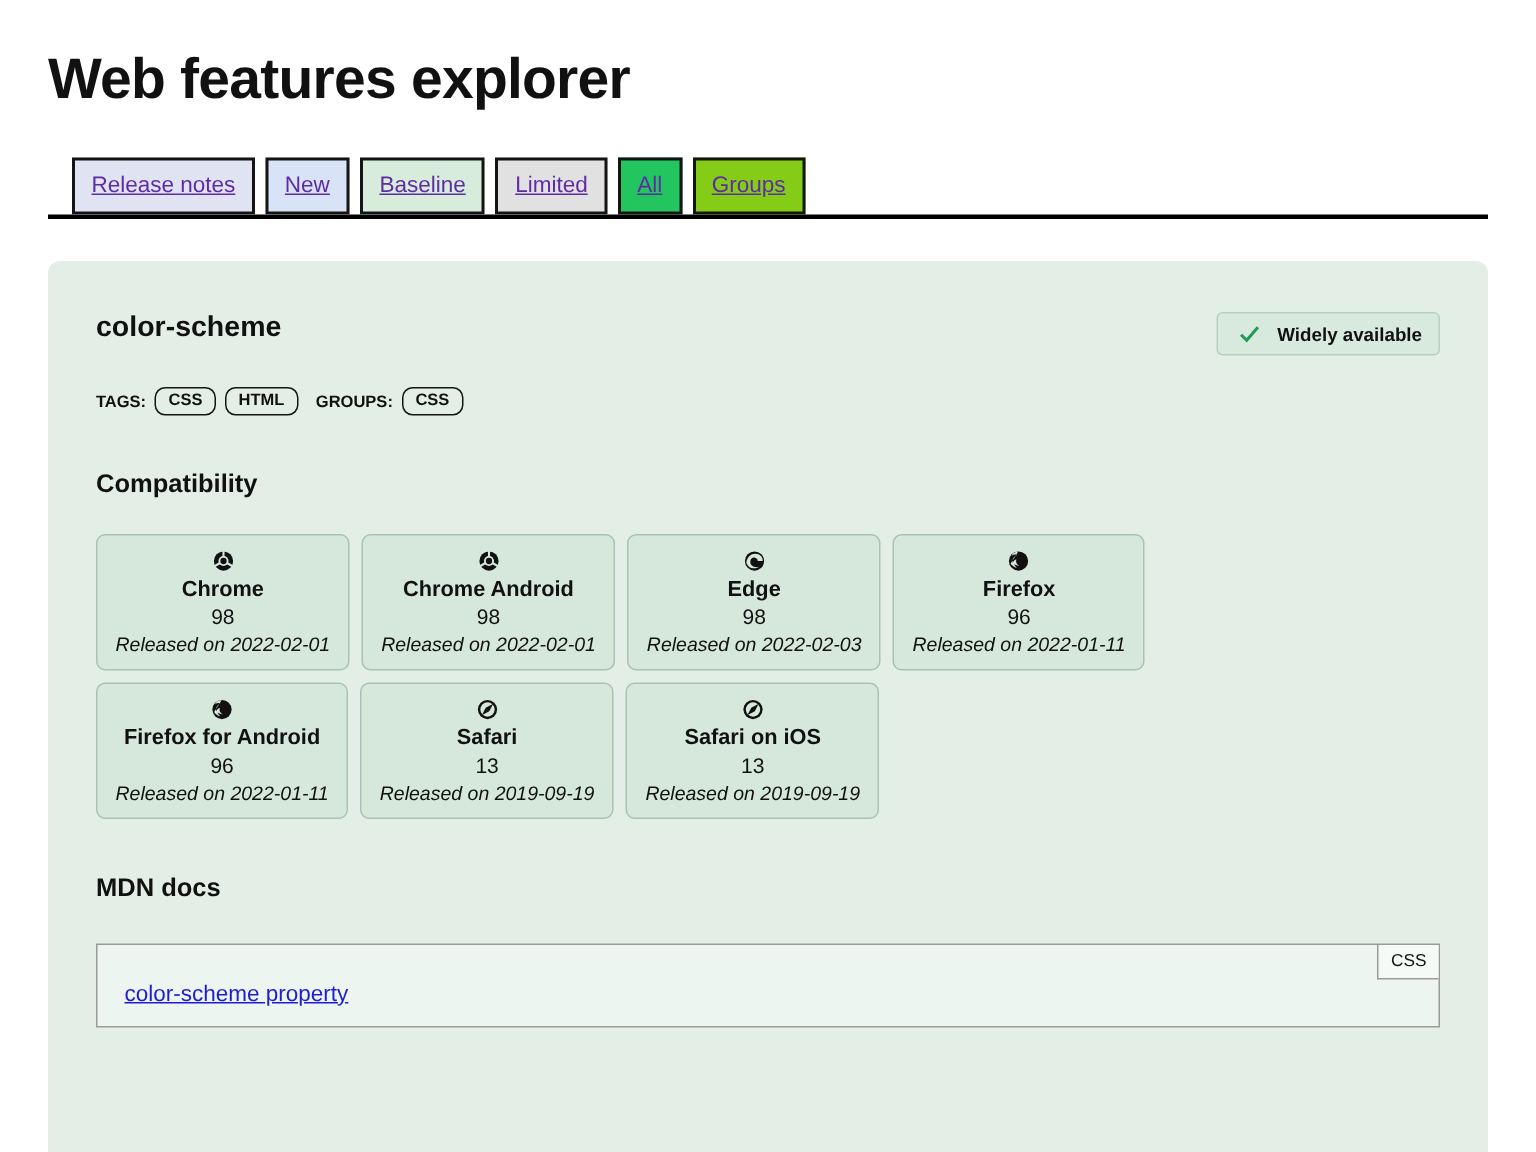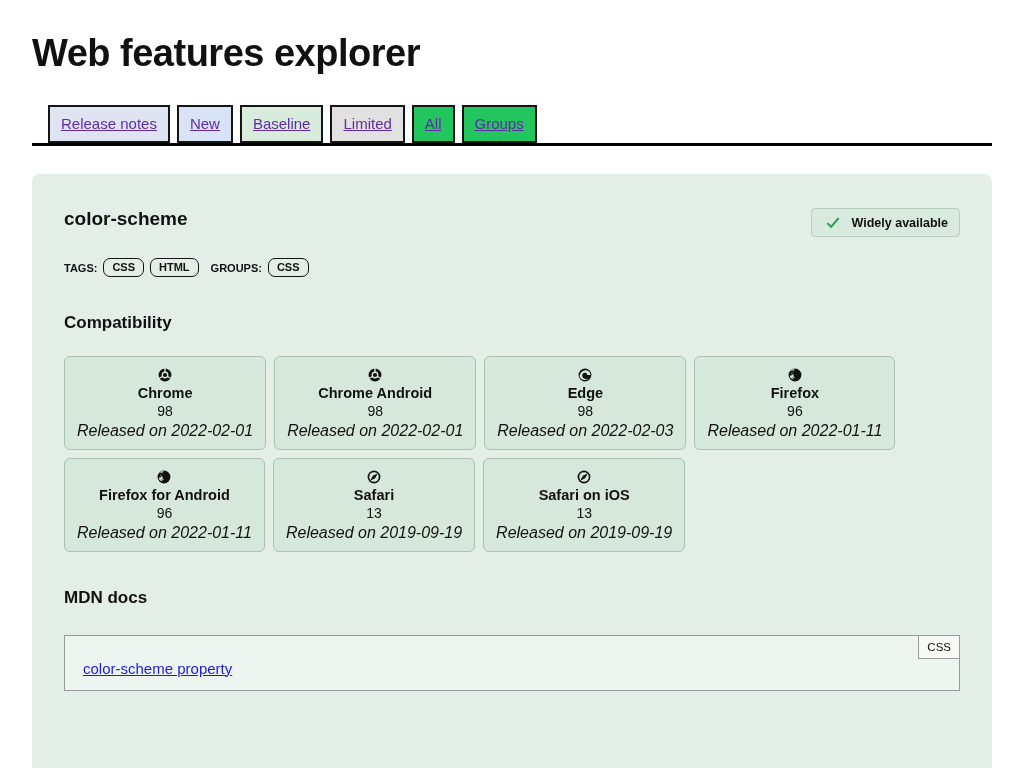--- a/index.html
+++ b/index.html
@@ -101,21 +101,21 @@
     min-width:143px;
     background:#d6e8db;
     border:1px solid #a9c2b1;
     border-radius:6px;
     padding:8px 12px 9px 12px;
     text-align:center;
   }
   .bicon { width:14px; height:14px; display:inline-block; vertical-align:middle; color:#111; }
   .bname { font-weight:bold; font-size:14.5px; margin-top:2px; }
   .bver  { font-size:14px; margin-top:2px;text-align:center; }
-  .brel  { font-style:italic; font-size:16px; margin-top:3px; }
+  .brel  { font-style:italic; font-size:13px; margin-top:3px; }
   
   .linkbox {
     position:relative;
     margin-top:27px;
     background:#ecf5ef;
     border:1px solid #9a9a9a;
     min-height:56px;
     display:flex;
     align-items:center;
     padding:10px 18px 0 18px;
@@ -175,21 +175,21 @@
     <a class="tab" style="background: rgb(223, 227, 242);">Release notes</a>
 
     <a class="tab" style="background: rgb(217, 227, 248);">New</a>
 
     <a class="tab" style="background: rgb(216, 236, 219);">Baseline</a>
 
     <a class="tab" style="background: rgb(225, 225, 225);">Limited</a>
 
     <a class="tab" style="background: #22c55e;">All</a>
 
-    <a class="tab" style="background: #22c55e;">Groups</a>
+    <a class="tab" style="background: #84cc16;">Groups</a>
   </nav>
 
 <main class="card">
 
   <div class="card-head">
     <h2 class="feature-name">color-scheme</h2>
     <div class="baseline-badge">
       <svg viewBox="0 0 24 24" width="20" height="15">
         <path d="M3 13l6 6L21 5" stroke="#229a52" stroke-width="3.2" fill="none"></path>
       </svg>

